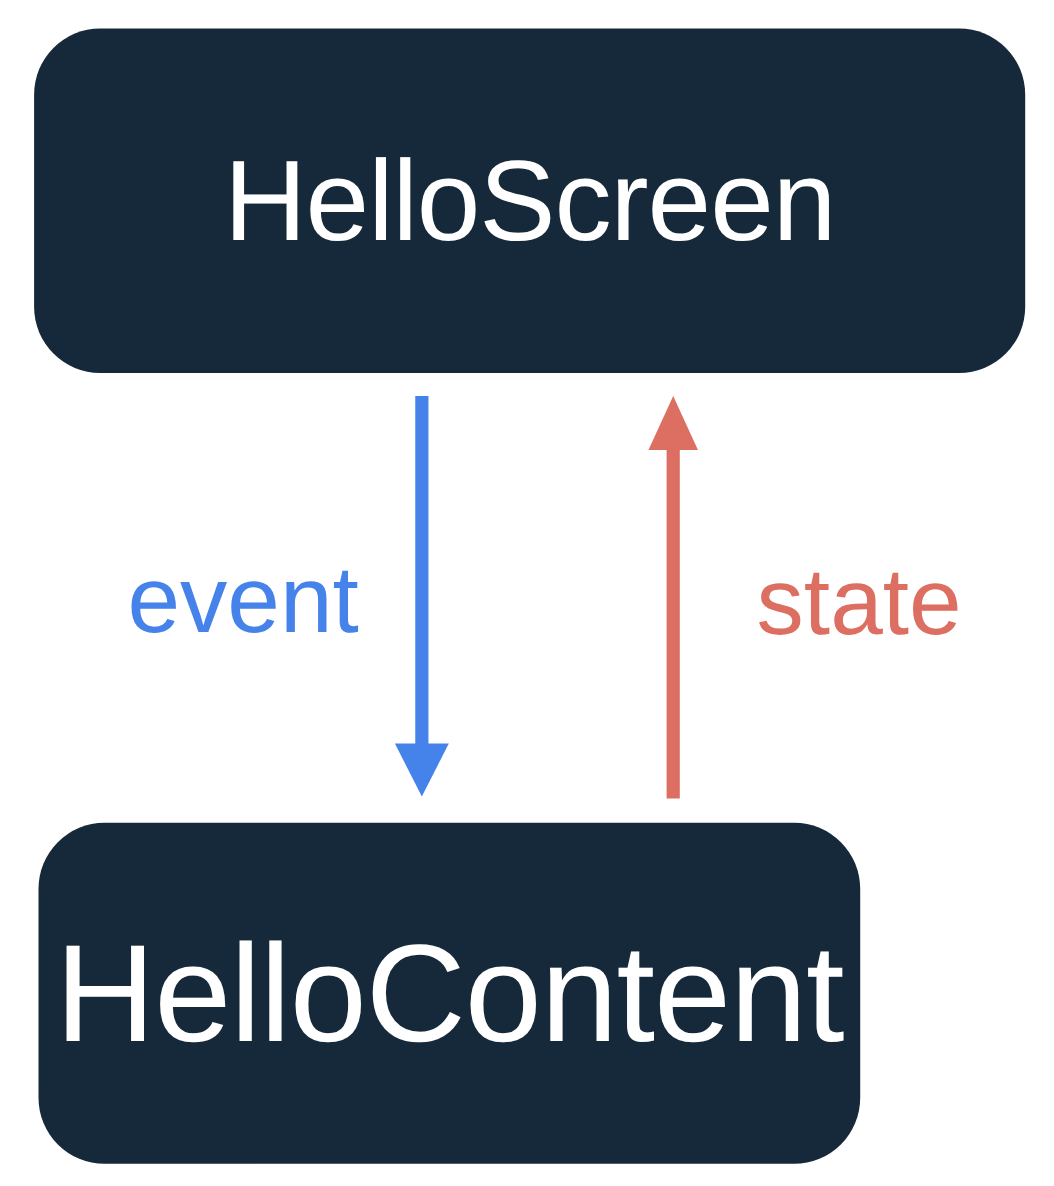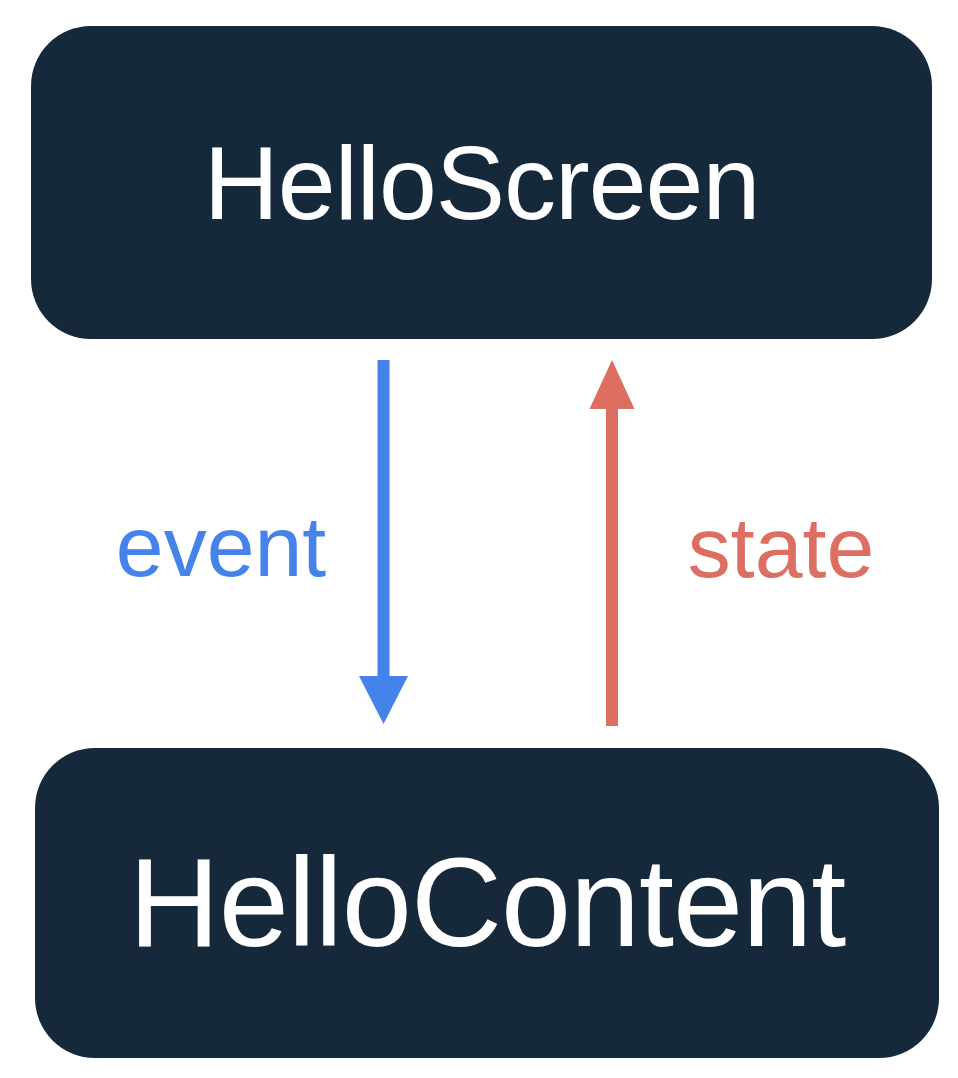--- a/index.html
+++ b/index.html
@@ -30,21 +30,21 @@
   .node-top {
     left: 31px;
     top: 26px;
     width: 901px;
     height: 313px;
     font-size: 104px;
   }
   .node-bottom {
     left: 35px;
     top: 748px;
-    width: 904px;
+    width: 747px;
     height: 310px;
     font-size: 126px;
   }
   .arrows-svg {
     position: absolute;
     left: 0;
     top: 0;
     width: 958px;
     height: 1078px;
     pointer-events: none;

